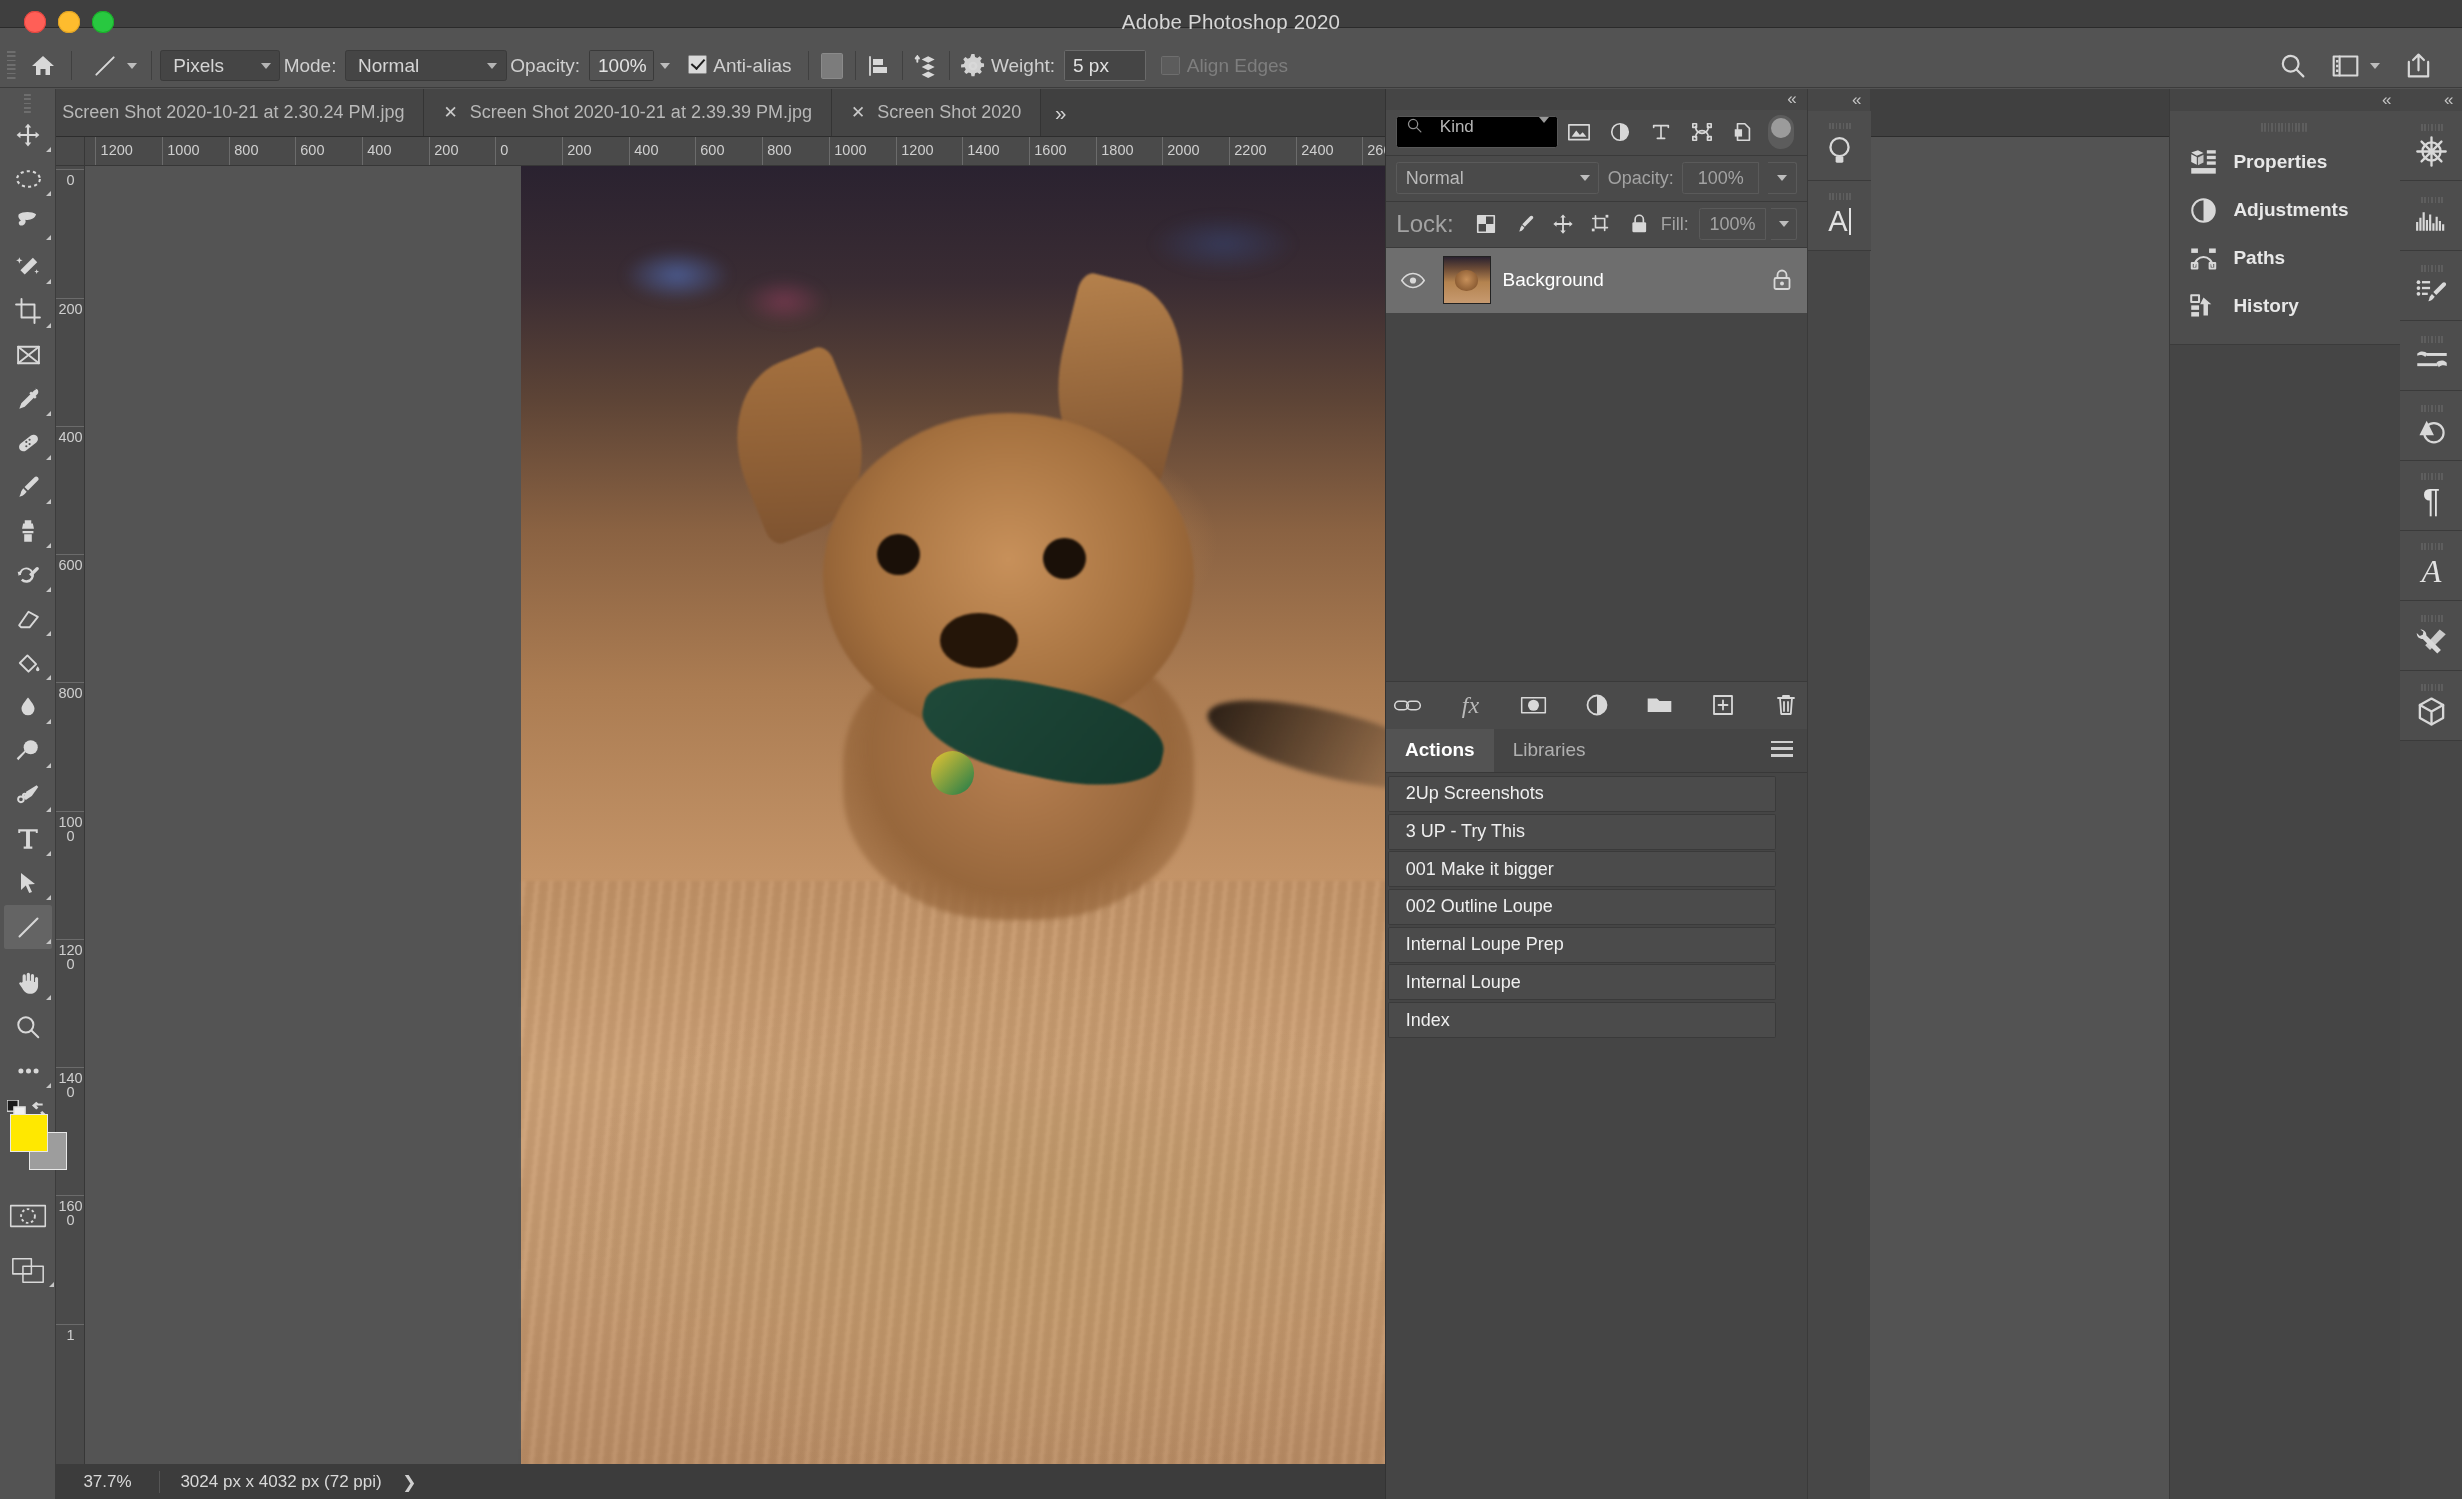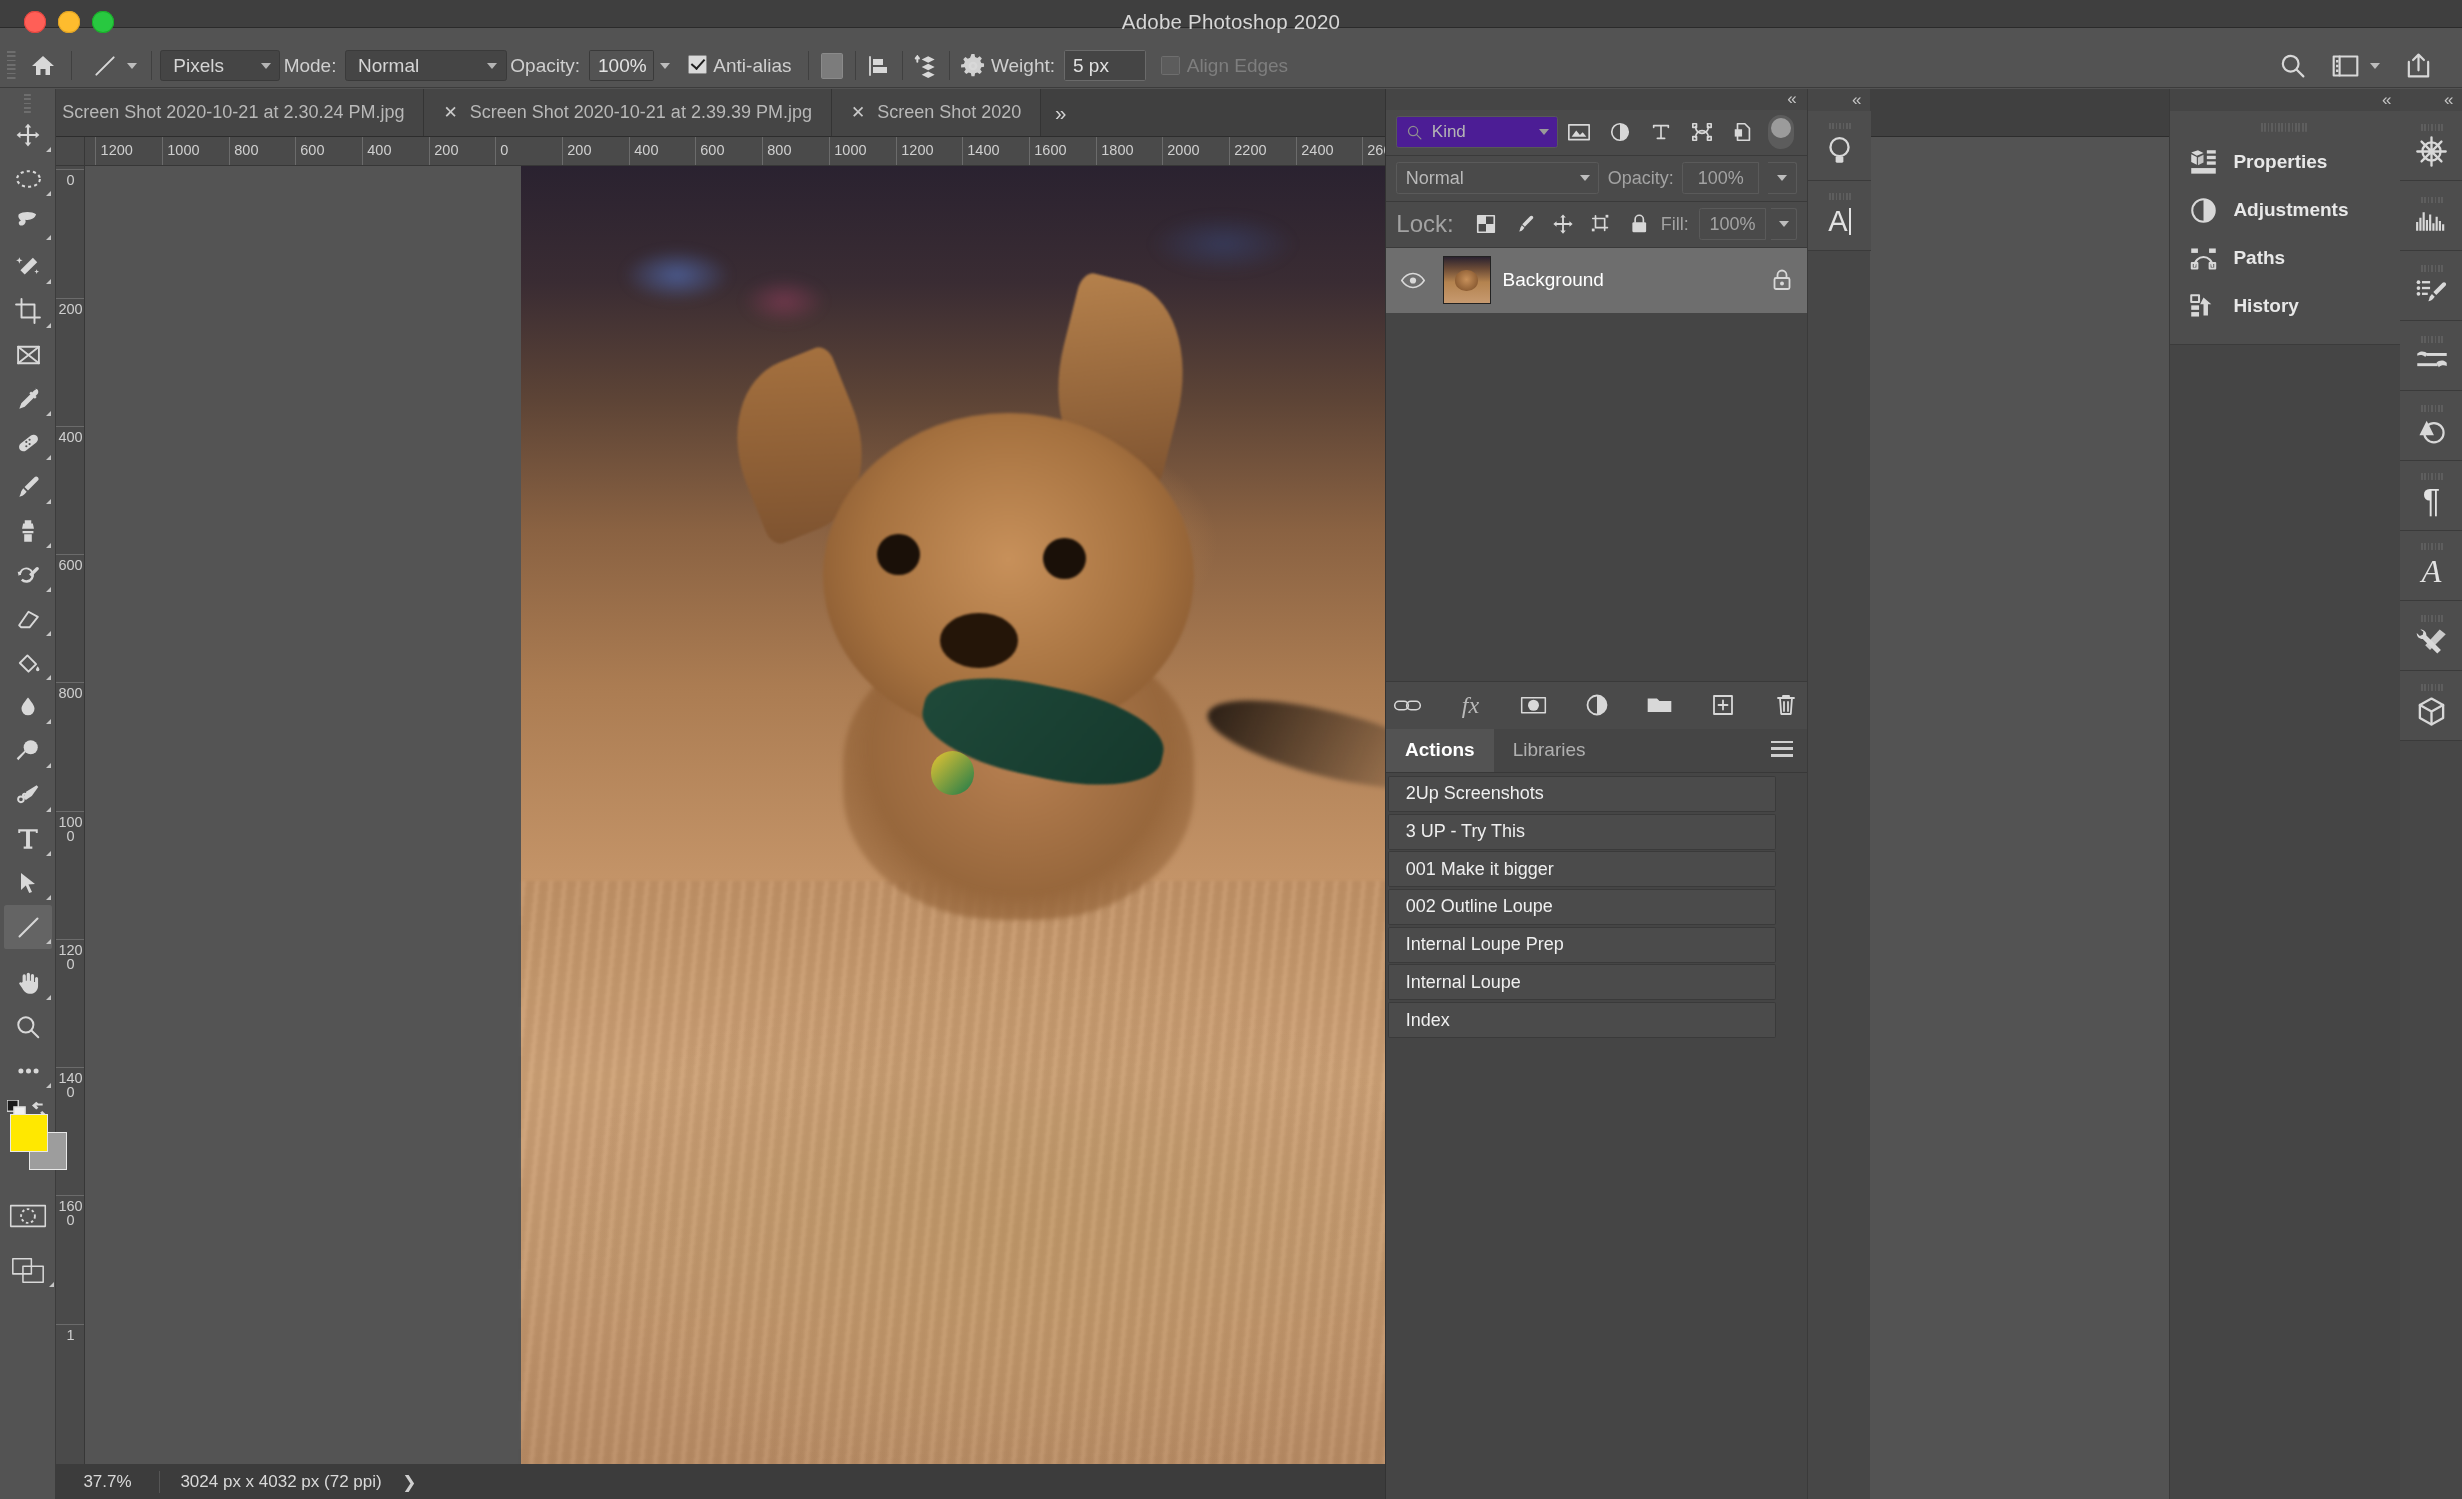--- a/index.html
+++ b/index.html
@@ -205,22 +205,22 @@
   }
   .panel-collapse{ height:20.5px; display:flex; align-items:center; justify-content:flex-end;
                    padding-right:10.3px; font-size:17px; color:#c5c5c5; background:#454545; }
   .tabrow{ display:flex; align-items:stretch; height:44px; background:#454545; border-bottom:0.9px solid #383838; position:relative;}
   .ptab{ padding:0 19px; display:flex; align-items:center; font-size:19px; color:#b0b0b0; background:#454545; }
   .ptab.active{ background:#535353; color:#fff; font-weight:bold; }
   .pmenu{ position:absolute; right:13.7px; top:12px; width:22px; }
   .pmenu i{ display:block; height:2.6px; background:#cfcfcf; margin-bottom:4.3px; }
 
   .filterrow{ display:flex; align-items:center; gap:0; height:46px; padding:0 10.3px; background:#4a4a4a; border-bottom:0.9px solid #3a3a3a;}
-  .kind{ width:162px; height:32.5px; background:#4c1d95; border:0.9px solid #585858; border-radius:2.6px;
-         display:flex; align-items:center; gap:9px; padding:0 8.5px; font-size:17px; color:#b5b5b5; }
+  .kind{ width:162px; height:32.5px; background:#000000; border:0.9px solid #585858; border-radius:2.6px;
+         display:flex; align-items:flex-start; gap:17px; padding:0 8.5px; font-size:17px; color:#b5b5b5; }
   .kind .caret{ margin-left:auto; border-top-color:#9a9a9a; }
   .fi{ width:41px; height:32.5px; display:flex; align-items:center; justify-content:center; }
   .toggle-pill{ width:26px; height:34px; background:#5c5c5c; border-radius:13px; position:relative; margin-left:5.1px;}
   .toggle-pill:after{ content:""; position:absolute; left:2.6px; top:2.6px; width:20.5px; height:20.5px; background:#9b9b9b; border-radius:50%;}
 
   .blendrow{ display:flex; align-items:center; height:46px; padding:0 10.3px; gap:8.5px; background:#4a4a4a; border-bottom:0.9px solid #3a3a3a;}
   .blendsel{ flex:1; height:32.5px; background:#4a4a4a; border:0.9px solid #5a5a5a; border-radius:2.6px;
              display:flex; align-items:center; justify-content:space-between; padding:0 8.5px; font-size:18px; color:#b9b9b9; }
   .opac-lbl{ font-size:18px; color:#a3a3a3; }
   .opac-val{ width:77px; height:32.5px; border:0.9px solid #5a5a5a; border-radius:2.6px 0 0 2.6px; display:flex;

